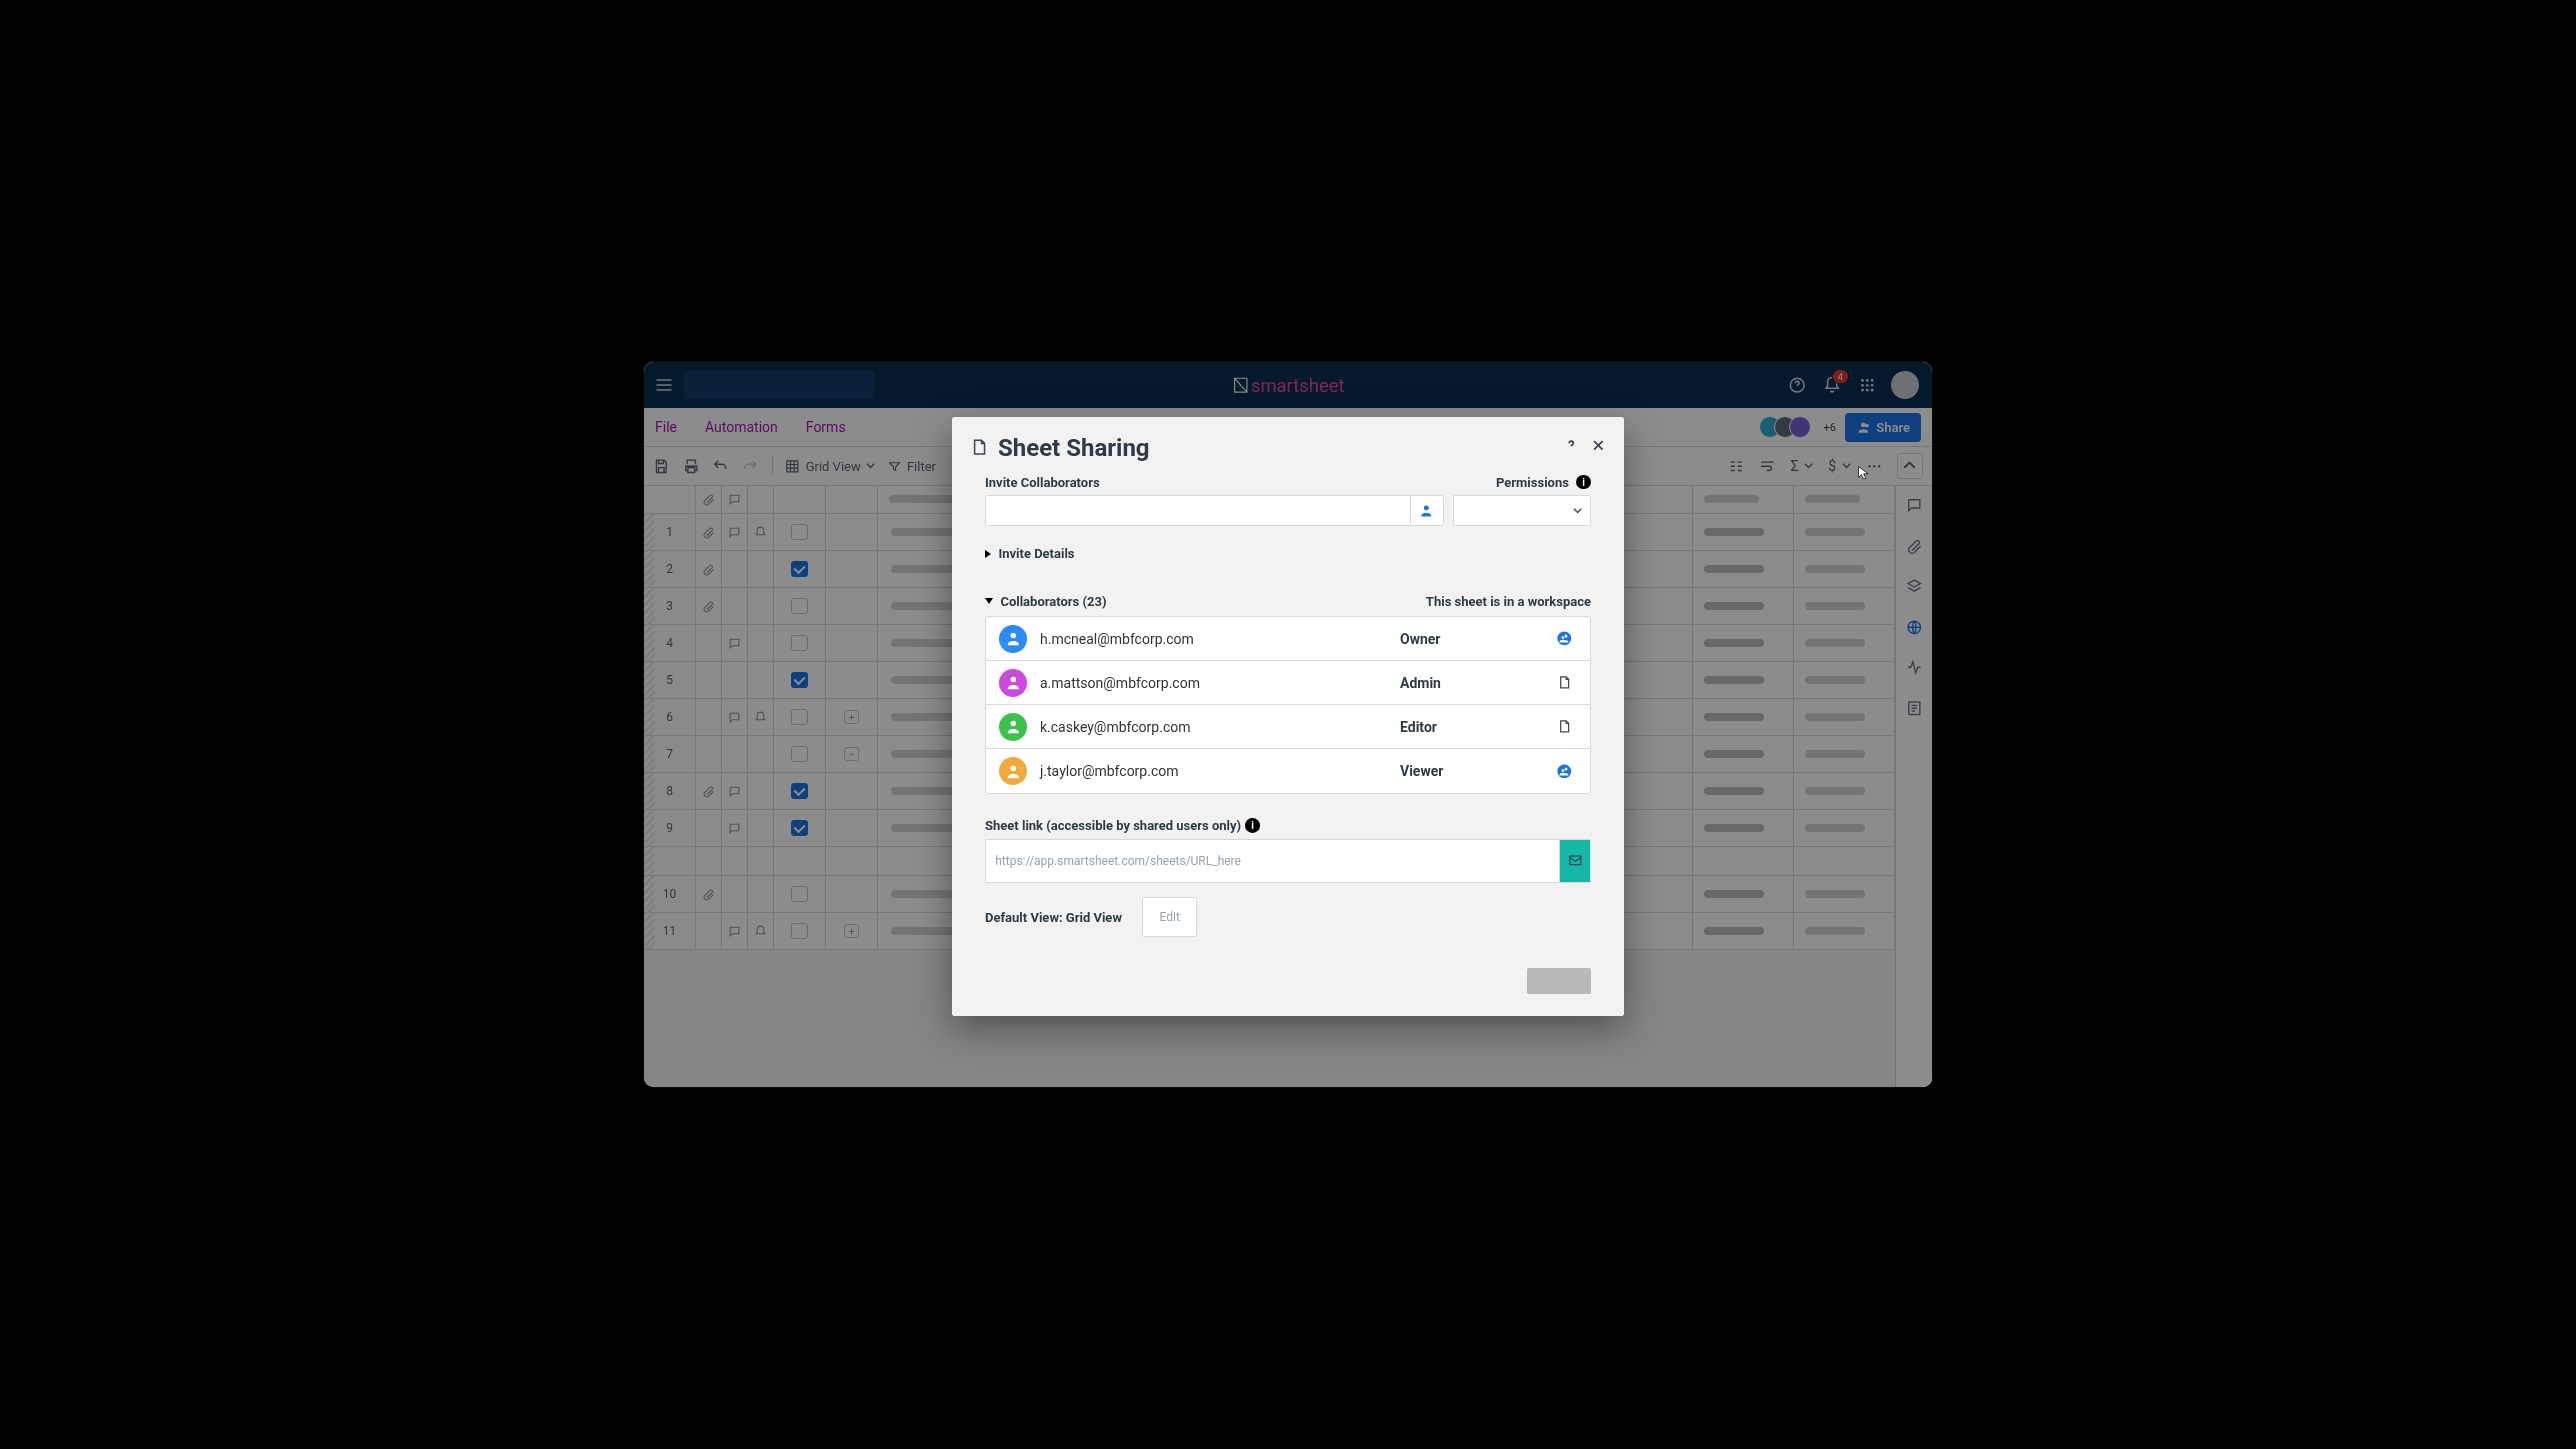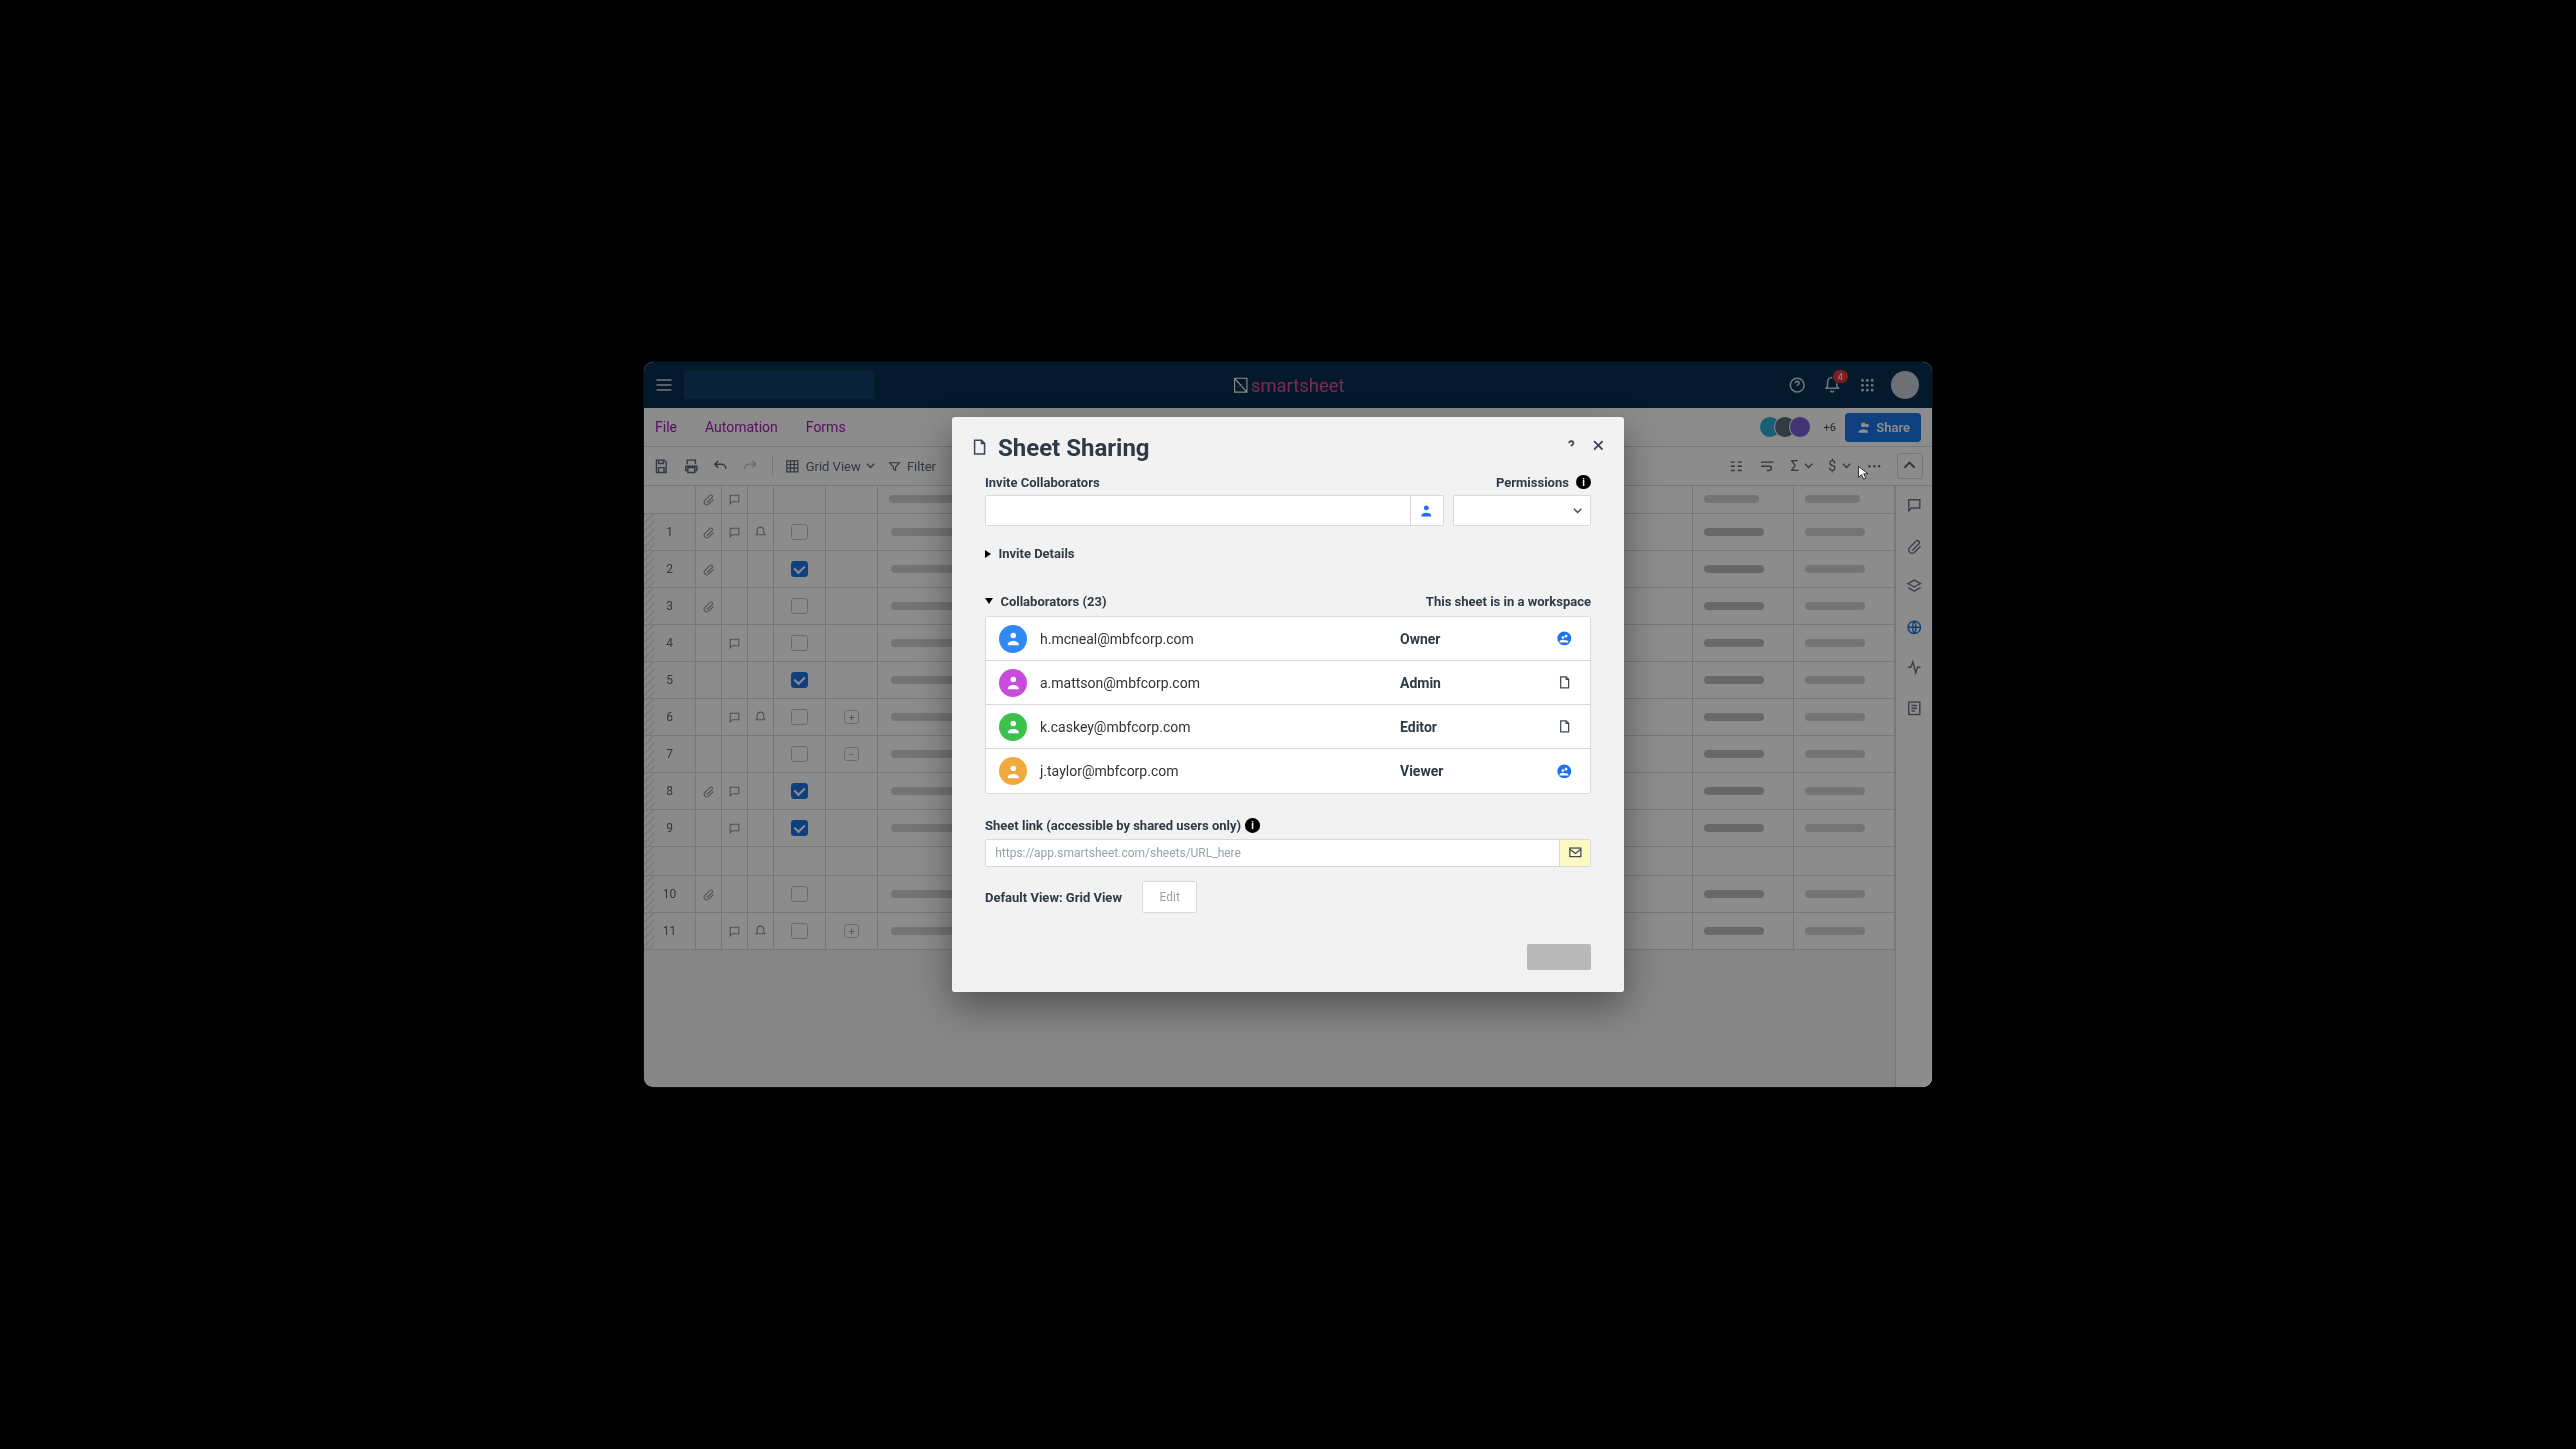--- a/index.html
+++ b/index.html
@@ -117,26 +117,26 @@
   .collab-row:last-child{border-bottom:0}
   .avatar{width:28px;height:28px;border-radius:50%;display:flex;align-items:center;justify-content:center;color:#fff}
   .avatar svg{width:16.6px;height:16.6px}
   .av-blue{background:#2f8af4}.av-magenta{background:#c84bdc}.av-green{background:#3cc24c}.av-orange{background:#f0a93c}
   .email{flex:1;font-size:14px;color:#333}
   .role{width:138px;font-weight:700;font-size:14px;text-align:left}
   .role-icon{width:26px;display:flex;justify-content:center;color:#1a73e8}
   .role-icon.outline{color:#3d4752}
 
   .linkrow{display:flex;align-items:center;gap:4px;padding:24px 33px 0;font-weight:700;font-size:13px}
-  .linkbox{margin:5.5px 33px 0;display:flex;border:0.9px solid var(--border);background:#fef9c3;border-radius:1.8px;height:28px}
+  .linkbox{margin:5.5px 33px 0;display:flex;border:0.9px solid var(--border);background:#14b8a6;border-radius:1.8px;height:44px}
   .linkbox input{flex:1;border:0;outline:0;padding:0 9.2px;font-size:12px;color:#9aa2aa}
   .mailbtn{width:31px;border-left:0.9px solid var(--border);display:flex;align-items:center;justify-content:center;color:#3d4752;cursor:pointer}
 
   .defaultview{display:flex;align-items:center;gap:20px;padding:14.7px 33px 0;font-weight:700;font-size:13px}
-  .editbtn{border:0.9px solid var(--border);background:#fff;color:#9aa2aa;height:32px;padding:0 16.6px;border-radius:1.8px;cursor:pointer;font-size:12px}
+  .editbtn{border:0.9px solid var(--border);background:#fff;color:#9aa2aa;height:40px;padding:0 16.6px;border-radius:1.8px;cursor:pointer;font-size:12px}
 
   .dialog-foot{display:flex;justify-content:flex-end;padding:31px 33px 0}
   .primary-disabled{width:64px;height:26px;background:#b9b9b9;border:0;border-radius:1.8px;cursor:not-allowed}
 
   .cursor{position:absolute;left:calc(50% + 569px);top:103px;width:14.7px;height:14.7px;pointer-events:none}
 </style>
 </head>
 <body>
 
 <div class="window">

